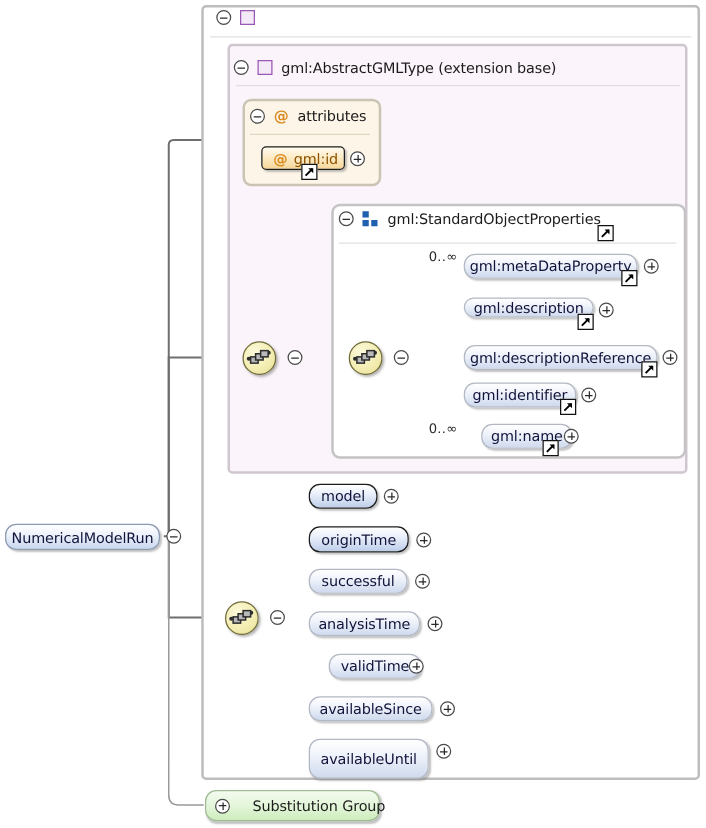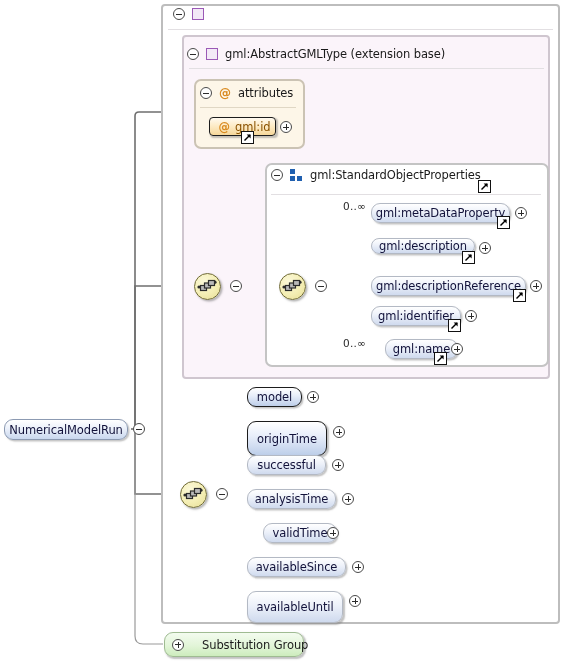--- a/index.html
+++ b/index.html
@@ -410,21 +410,21 @@
         <path d="M4.6 2.6 L8.6 2.6 L8.6 6.6 Z" fill="#000"></path>
       </svg>
   </div>
   <span class="exp plus expabs" style="left:451px; top:343px;"></span>
 
   <div class="node required" style="left:247px; top:387px; width:55px; height:20px;">
     <span>model</span>
   </div>
   <span class="exp plus expabs" style="left:307px; top:391px;"></span>
 
-  <div class="node required" style="left:247px; top:421px; width:80px; height:35px;">
+  <div class="node required" style="left:247px; top:421px; width:80px; height:21px;">
     <span>originTime</span>
   </div>
   <span class="exp plus expabs" style="left:333px; top:426px;"></span>
 
   <div class="node optional" style="left:247px; top:455px; width:79px; height:20px;">
     <span>successful</span>
   </div>
   <span class="exp plus expabs" style="left:332px; top:459px;"></span>
 
   <div class="node optional" style="left:247px; top:489px; width:89px; height:20px;text-align:center;">

